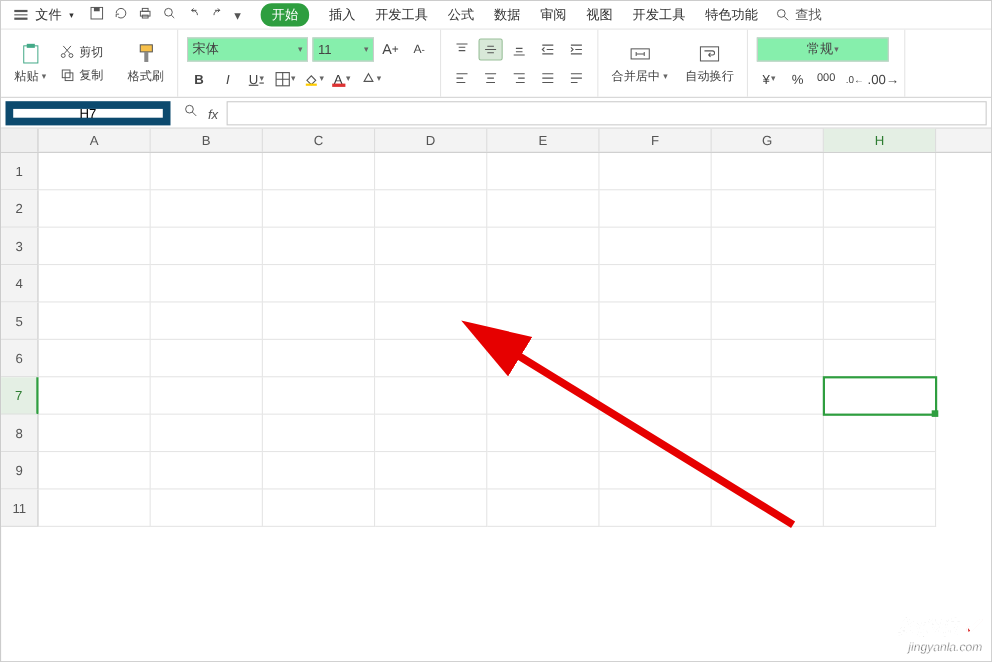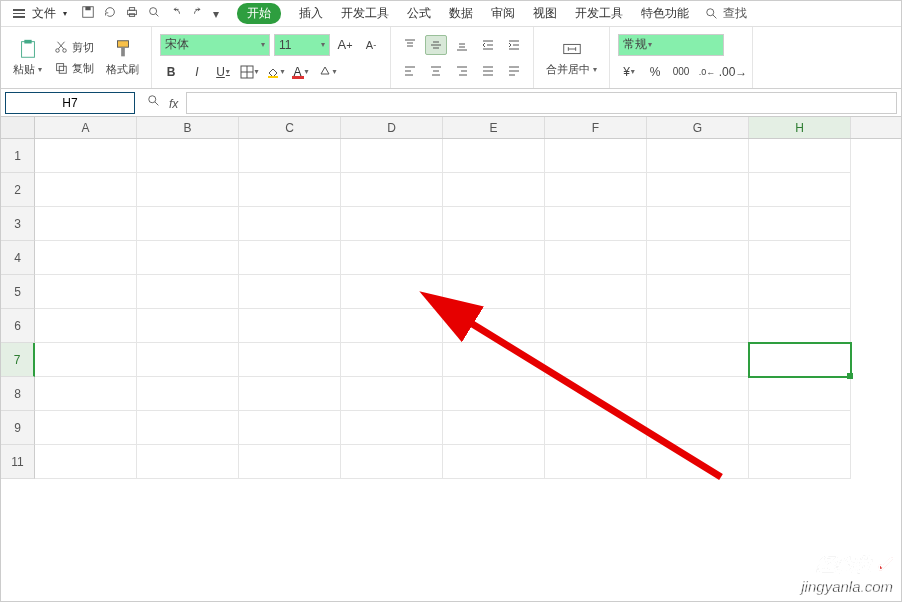--- a/index.html
+++ b/index.html
@@ -20,29 +20,29 @@
 .ribbon { height: 62px; background: #fff; display: flex; align-items: stretch; border-bottom: 1px solid #d0d0d0; font-size: 12px; color: #444; }
 .ribbon .group { display: flex; align-items: center; padding: 0 8px; border-right: 1px solid #e5e5e5; }
 .ribbon .col { display: flex; flex-direction: column; justify-content: center; gap: 4px; }
 .ribbon .btn-big { display: flex; flex-direction: column; align-items: center; justify-content: center; gap: 2px; padding: 2px 4px; font-size: 11px; }
 .ribbon .btn-small { display: flex; align-items: center; gap: 4px; font-size: 11px; padding: 1px 2px; }
 .ribbon .btn-small svg, .ribbon svg { width: 14px; height: 14px; }
 .ribbon .btn-big svg { width: 22px; height: 22px; }
 .ribbon select, .ribbon .combo { height: 22px; border: 1px solid #ccc; font-size: 12px; background: #86efac; padding: 0 4px; }
 .ribbon .font-combo { width: 110px; display: flex; align-items: center; justify-content: space-between; }
 .ribbon .size-combo { width: 56px; display: flex; align-items: center; justify-content: space-between; }
-.ribbon .num-combo { width: 106px; display: flex; align-items: center; justify-content: flex-start; }
+.ribbon .num-combo { width: 120px; display: flex; align-items: center; justify-content: center; }
 .ribbon .row { display: flex; align-items: center; gap: 4px; }
 .ribbon .iconbtn { width: 22px; height: 20px; display: flex; align-items: center; justify-content: center; border-radius: 2px; }
 .ribbon .iconbtn.sel { background: #d8e8d8; border: 1px solid #9ac09a; }
 .ribbon .caret { font-size: 8px; margin-left: 1px; color: #666; }
 
 
 .formula-bar { height: 28px; display: flex; align-items: center; border-bottom: 1px solid #ccc; font-size: 12px; background: #fff; }
-.namebox { width: 130px; height: 22px; margin: 0 4px; border: 1px solid #0c4a6e; text-align: center; display: flex; align-items: center; justify-content: center; font-family: monospace; }
+.namebox { width: 150px; height: 22px; margin: 0 4px; border: 7px solid #0c4a6e; text-align: center; display: flex; align-items: center; justify-content: center; font-family: monospace; }
 .fx-area { display: flex; align-items: flex-end; gap: 8px; padding: 0 8px; }
 .fx-input { flex: 1; height: 22px; border: 1px solid #ccc; margin-right: 4px; padding: 0 6px; }
 
 
 .grid-wrap { position: relative; display: flex; flex-direction: column; height: calc(602px - 26px - 62px - 28px - 2px); }
 .col-headers { display: flex; height: 22px; background: #f3f3f3; border-bottom: 1px solid #ccc; }
 .corner { width: 34px; border-right: 1px solid #ccc; background: #efefef; }
 .col-h { width: 102px; border-right: 1px solid #ddd; display: flex; align-items: center; justify-content: center; font-size: 12px; color: #555; }
 .col-h.active { background: #e4efe4; color: #2e7d32; }
 .rows { overflow: hidden; }
@@ -53,21 +53,21 @@
 .cell.selected { outline: 2px solid #2e9e3f; outline-offset: -1px; position: relative; }
 .cell.selected::after { content: ""; position: absolute; right: -3px; bottom: -3px; width: 6px; height: 6px; background: #2e9e3f; }
 
 
 .arrow-overlay { position: absolute; left: 0; top: 0; pointer-events: none; }
 
 
 .watermark { position: absolute; right: 8px; bottom: 6px; text-align: right; font-size: 11px; color: #333; }
 .watermark .brand { font-weight: 900; font-size: 18px; font-style: italic; -webkit-text-stroke: 1px #fff; text-shadow: 0 0 2px #fff, 0 0 2px #fff; display: inline-flex; align-items: center; gap: 4px; }
 .watermark .check { color: #d40000; font-size: 22px; font-weight: 900; }
-.watermark .sub { font-style: italic; font-size: 15px; color: #222; -webkit-text-stroke: 0.5px #fff; text-shadow: 0 0 2px #fff; }
+.watermark .sub { font-style: italic; font-size: 11px; color: #222; -webkit-text-stroke: 0.5px #fff; text-shadow: 0 0 2px #fff; }
 
 .hamb { display:inline-block; width:12px; }
 .hamb span{ display:block; height:1.5px; background:#555; margin:2px 0;}
 </style>
 </head>
 <body>
 
 <div class="menubar">
   <div class="file-btn">
     <span class="hamb">
@@ -147,21 +147,21 @@
         <span>剪切</span>
       </div>
       <div class="btn-small">
         <svg viewBox="0 0 16 16">
             <rect x="3" y="3" width="8" height="8" fill="none" stroke="#555"></rect>
             <rect x="6" y="6" width="8" height="8" fill="none" stroke="#555"></rect>
           </svg>
         <span>复制</span>
       </div>
     </div>
-    <div class="btn-big" style="margin-left:6px">
+    <div class="btn-big" style="margin-left:16px">
       <svg viewBox="0 0 24 24">
           <rect x="6" y="3" width="12" height="7" fill="#f7c04a" stroke="#555"></rect>
           <rect x="10" y="10" width="4" height="10" fill="#888"></rect>
         </svg>
       <span>格式刷</span>
     </div>
   </div>
 
   <div class="group">
     <div class="col" style="gap:6px">
@@ -296,20 +296,27 @@
     <div class="btn-big">
       <svg viewBox="0 0 24 24">
           <rect x="3" y="7" width="18" height="10" fill="none" stroke="#555"></rect>
           <line x1="8" y1="12" x2="16" y2="12" stroke="#555"></line>
           <path d="M8 10v4M16 10v4" stroke="#555"></path>
         </svg>
       <span style="display:flex;align-items:center;gap:2px">
           <span>合并居中</span>
           <span class="caret">▾</span>
         </span>
+    </div>
+    <div class="btn-big" style="margin-left:8px">
+      <svg viewBox="0 0 24 24">
+          <rect x="3" y="5" width="18" height="14" fill="none" stroke="#555"></rect>
+          <path d="M7 9h8a2 2 0 010 4h-4m0 0l2-2m-2 2l2 2" fill="none" stroke="#555"></path>
+        </svg>
+      <span>自动换行</span>
     </div>
   </div>
 
   <div class="group">
     <div class="col" style="gap:6px">
       <div class="combo num-combo">
           <span>常规</span>
           <span class="caret">▾</span>
         </div>
       <div class="row">

